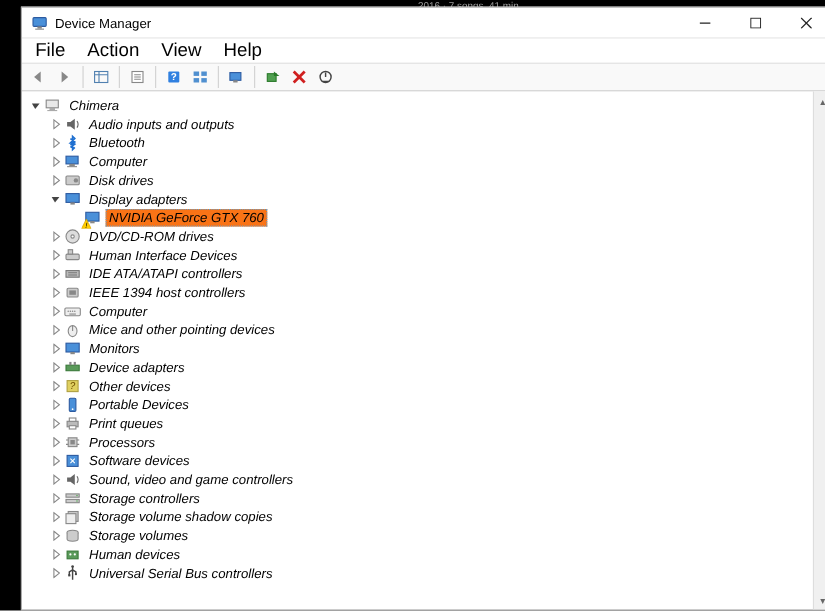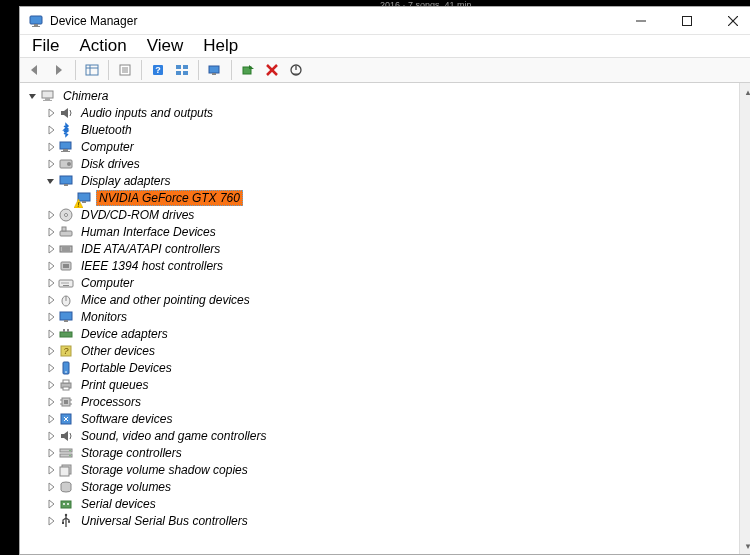--- a/index.html
+++ b/index.html
@@ -531,21 +531,21 @@
               <path d="M3 1 L8 5 L3 9 Z" fill="none" stroke="#888"></path>
             </svg>
           </span>
     <span class="nicon">
             <svg width="16" height="16">
               <rect x="3" y="5" width="10" height="7" fill="#5a9a5a" stroke="#3a7a3a"></rect>
               <circle cx="6" cy="8" r="1" fill="#fff"></circle>
               <circle cx="10" cy="8" r="1" fill="#fff"></circle>
             </svg>
           </span>
-    <span class="nlabel">Serial devices</span>
+    <span class="nlabel">Human devices</span>
   </div>
         <div class="node">
     <span class="indent" style="width:24px"></span>
     <span class="chev ">
             <svg width="10" height="10">
               <path d="M3 1 L8 5 L3 9 Z" fill="none" stroke="#888"></path>
             </svg>
           </span>
     <span class="nicon">
             <svg width="16" height="16">

